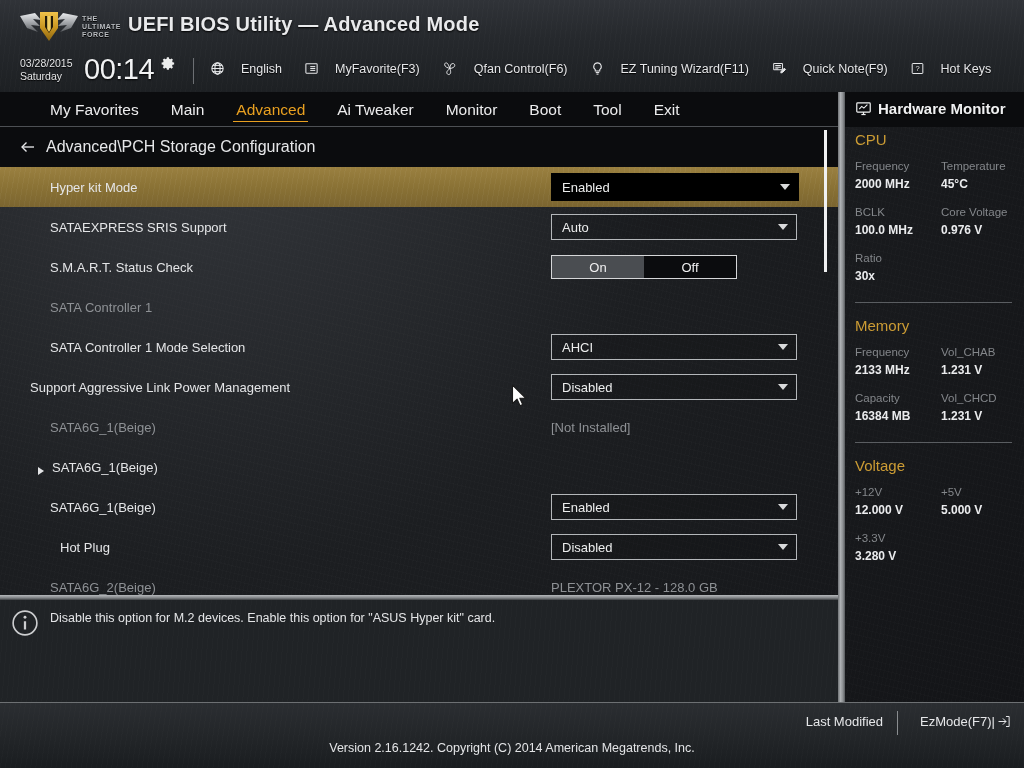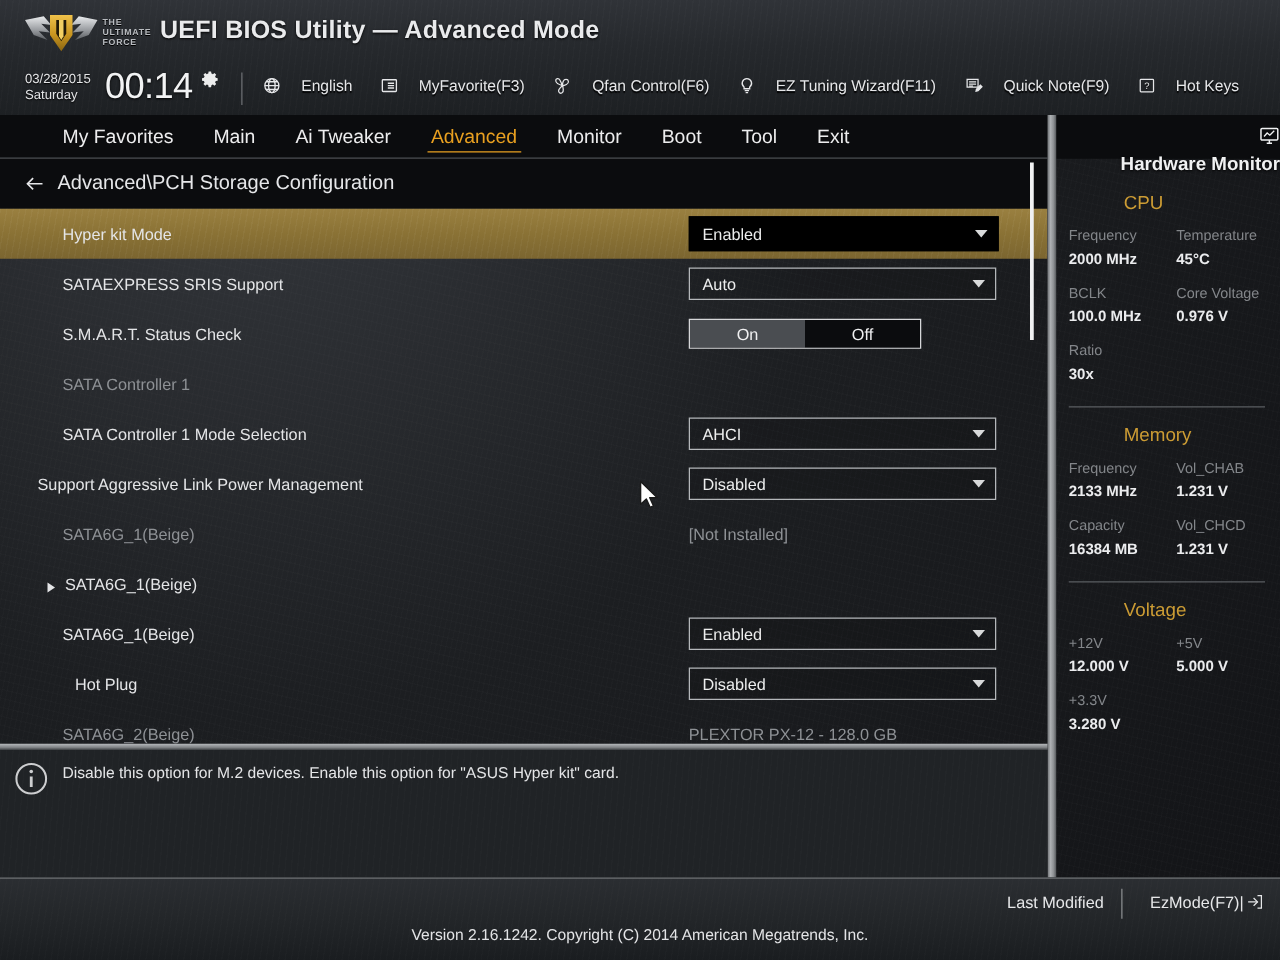--- a/index.html
+++ b/index.html
@@ -221,29 +221,28 @@
     margin: 10px 0 0 10px;
     color: #e4e5e7; font-size: 12.5px; line-height: 16px;
   }
 
   
   .hw-panel {
     position: absolute; left: 845px; top: 92px; width: 179px; height: 610px;
     padding: 0 0 0 10px;
   }
   .hw-title {
-    display: flex; align-items: flex-end; gap: 6px;
+    display: flex; align-items: flex-start; gap: 6px;
     margin-top: 8px;
     color: #f0f1f2; font-size: 15px; font-weight: bold;
     text-shadow: 0 1px 2px #000;
-    flex-direction: column;
   }
   .hw-section {
     margin-top: 14px;
-    color: #cc9c34; font-size: 15px; margin-left: 44px;
+    color: #cc9c34; font-size: 15px;
   }
   .hw-grid {
     display: grid; grid-template-columns: 86px auto;
     margin-top: 9px;
     row-gap: 0px;
   }
   .hw-key { color: #83868a; font-size: 11.5px; line-height: 18px; }
   .hw-val { color: #ebecee; font-size: 12px; font-weight: bold; line-height: 19px; margin-bottom: 9px; }
   .hw-rule {
     margin: 7px 12px 0 0; height: 1px;
@@ -401,25 +400,25 @@
   </div>
 
   <div class="navbar">
     <div class="nav-tabs" id="nav-tabs">
         <div class="nav-tab">
           <span>My Favorites</span>
         </div>
         <div class="nav-tab">
           <span>Main</span>
         </div>
+        <div class="nav-tab active">
+          <span>Advanced</span>
+        </div>
         <div class="nav-tab">
           <span>Ai Tweaker</span>
-        </div>
-        <div class="nav-tab active">
-          <span>Advanced</span>
         </div>
         <div class="nav-tab">
           <span>Monitor</span>
         </div>
         <div class="nav-tab">
           <span>Boot</span>
         </div>
         <div class="nav-tab">
           <span>Tool</span>
         </div>

